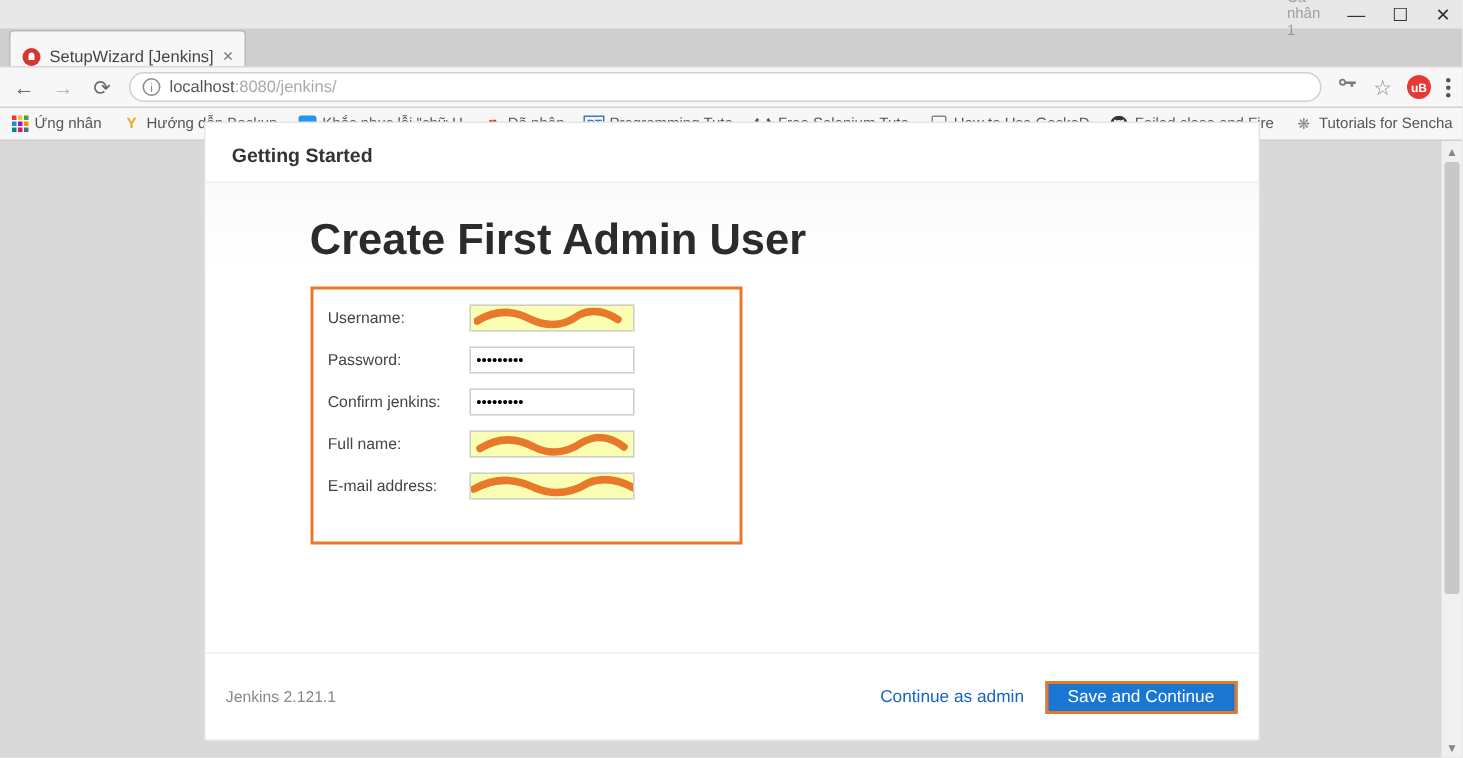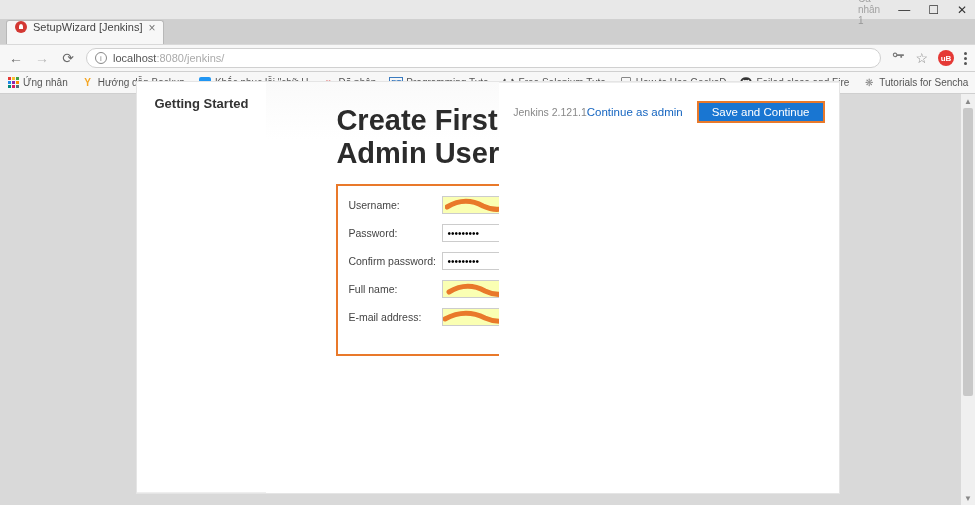--- a/index.html
+++ b/index.html
@@ -4,21 +4,21 @@
 <style>
 * { margin: 0; padding: 0; box-sizing: border-box; font-family: Arial, Helvetica, sans-serif; }
 body { background: #d9d9d9; width: 975px; height: 505px; overflow: hidden; }
 
 
 .window-controls { height: 20px; background: #e8e8e8; display: flex; justify-content: flex-end; align-items: center; padding: 0 8px; gap: 18px; font-size: 12px; color: #333; border-bottom: 1px solid #d0d0d0; }
 .window-controls .profile { color: #666; margin-right: auto; margin-left: 850px; font-size: 10px; opacity: .55; }
 .window-controls .wc { cursor: pointer; }
 
 .tab-strip { height: 24px; background: #cfcfcf; display: flex; align-items: flex-end; padding-left: 6px; }
-.tab { height: 24px; background: #f7f7f7; border: 1px solid #b8b8b8; border-bottom: none; border-radius: 3px 3px 0 0; display: flex; align-items: flex-start; padding: 0 8px; gap: 6px; font-size: 11px; color: #444; min-width: 140px; }
+.tab { height: 24px; background: #f7f7f7; border: 1px solid #b8b8b8; border-bottom: none; border-radius: 3px 3px 0 0; display: flex; align-items: flex-end; padding: 0 8px; gap: 6px; font-size: 11px; color: #444; min-width: 140px; }
 .tab .favicon { width: 12px; height: 12px; border-radius: 50%; background: #d33833; position: relative; }
 .tab .favicon::after { content: ""; position: absolute; top: 3px; left: 4px; width: 4px; height: 5px; border-radius: 50% 50% 0 0; background: #fff; }
 .tab .close { margin-left: auto; color: #777; font-size: 12px; }
 
 .addr-row { height: 28px; background: #f7f7f7; border-top: 1px solid #d9d9d9; border-bottom: 1px solid #d0d0d0; display: flex; align-items: center; gap: 10px; padding: 0 8px; }
 .nav-ico { width: 16px; height: 16px; display: flex; align-items: center; justify-content: center; color: #6b6b6b; font-size: 14px; cursor: pointer; }
 .nav-ico.disabled { opacity: .45; }
 .addr-field { flex: 1; height: 20px; border: 1px solid #d0d0d0; border-radius: 10px; display: flex; align-items: center; padding: 0 8px; gap: 6px; font-size: 11px; color: #555; background: #fff; }
 .addr-field .info { width: 12px; height: 12px; border: 1px solid #888; border-radius: 50%; display: flex; align-items: center; justify-content: center; font-size: 8px; color: #888; }
 .addr-field .host { color: #555; }
@@ -40,21 +40,21 @@
 .ico-y { color:#f5a623; font-weight:bold; font-size:12px; }
 .ico-red { color:#d32f2f; font-size:11px; }
 .ico-pt { color:#3b7bbf; font-size:11px; font-weight:bold; border:1px solid #3b7bbf; padding:0 1px; font-size:8px; }
 .ico-ring { width:11px; height:11px; border:2px solid #555; border-radius:50%; border-top-color:transparent; }
 .ico-doc { width:10px; height:12px; border:1px solid #888; border-radius:1px; }
 .ico-gh svg { width:12px; height:12px; fill:#333; }
 .ico-sencha { color:#888; font-size:12px; }
 
 
 .viewport { position: absolute; top: 94px; left: 0; right: 0; bottom: 0; background: #d9d9d9; display: flex; justify-content: center; padding-top: 0; }
-.wizard { width: 702px; height: 411px; background: #fff; box-shadow: 0 0 0 1px #e5e5e5; display: flex; flex-direction: row; margin-top: -12px; }
+.wizard { width: 702px; height: 411px; background: #fff; box-shadow: 0 0 0 1px #e5e5e5; display: flex; flex-direction: column; margin-top: -12px; }
 .wizard-header { padding: 14px 18px 10px; font-size: 13px; font-weight: bold; color: #333; border-bottom: 1px solid #eee; }
 .wizard-body { flex: 1; padding: 0 0 0 70px; position: relative; overflow: hidden; }
 .wizard-body::before { content:""; position:absolute; top:0; left:0; right:0; height:58px; background: linear-gradient(#fafafa,#fff); }
 .wizard-title { position: relative; font-size: 29px; font-weight: bold; color: #2b2b2b; margin-top: 22px; margin-bottom: 14px; }
 .form-box { border: 2px solid #e9792a; width: 288px; padding: 10px 10px 16px; }
 .form-row { display: flex; align-items: center; margin-bottom: 10px; }
 .form-row:last-child { margin-bottom: 12px; }
 .form-label { width: 94px; font-size: 10.5px; color: #444; }
 .form-input { width: 110px; height: 18px; border: 1px solid #ccc; font-size: 10px; padding: 0 4px; }
 .scribble { position: relative; display: inline-block; width: 110px; height: 18px; background:#faffb3; border:1px solid #ccc; overflow:hidden; }
@@ -189,21 +189,21 @@
               </svg>
             </span>
         </div>
 
         <div class="form-row">
           <span class="form-label">Password:</span>
           <input class="form-input" type="text" value="•••••••••" style="">
         </div>
 
         <div class="form-row">
-          <span class="form-label">Confirm password:</span>
+          <span class="form-label">Confirm jenkins:</span>
           <input class="form-input" type="text" value="•••••••••" style="">
         </div>
 
         <div class="form-row">
           <span class="form-label">Full name:</span>
           <span class="scribble">
               <svg width="110" height="16">
                 <path d="M4 10 Q22 -1 40 9 Q56 17 72 6 Q86 -2 100 9" stroke="#e9792a" stroke-width="5" fill="none" stroke-linecap="round"></path>
               </svg>
             </span>

